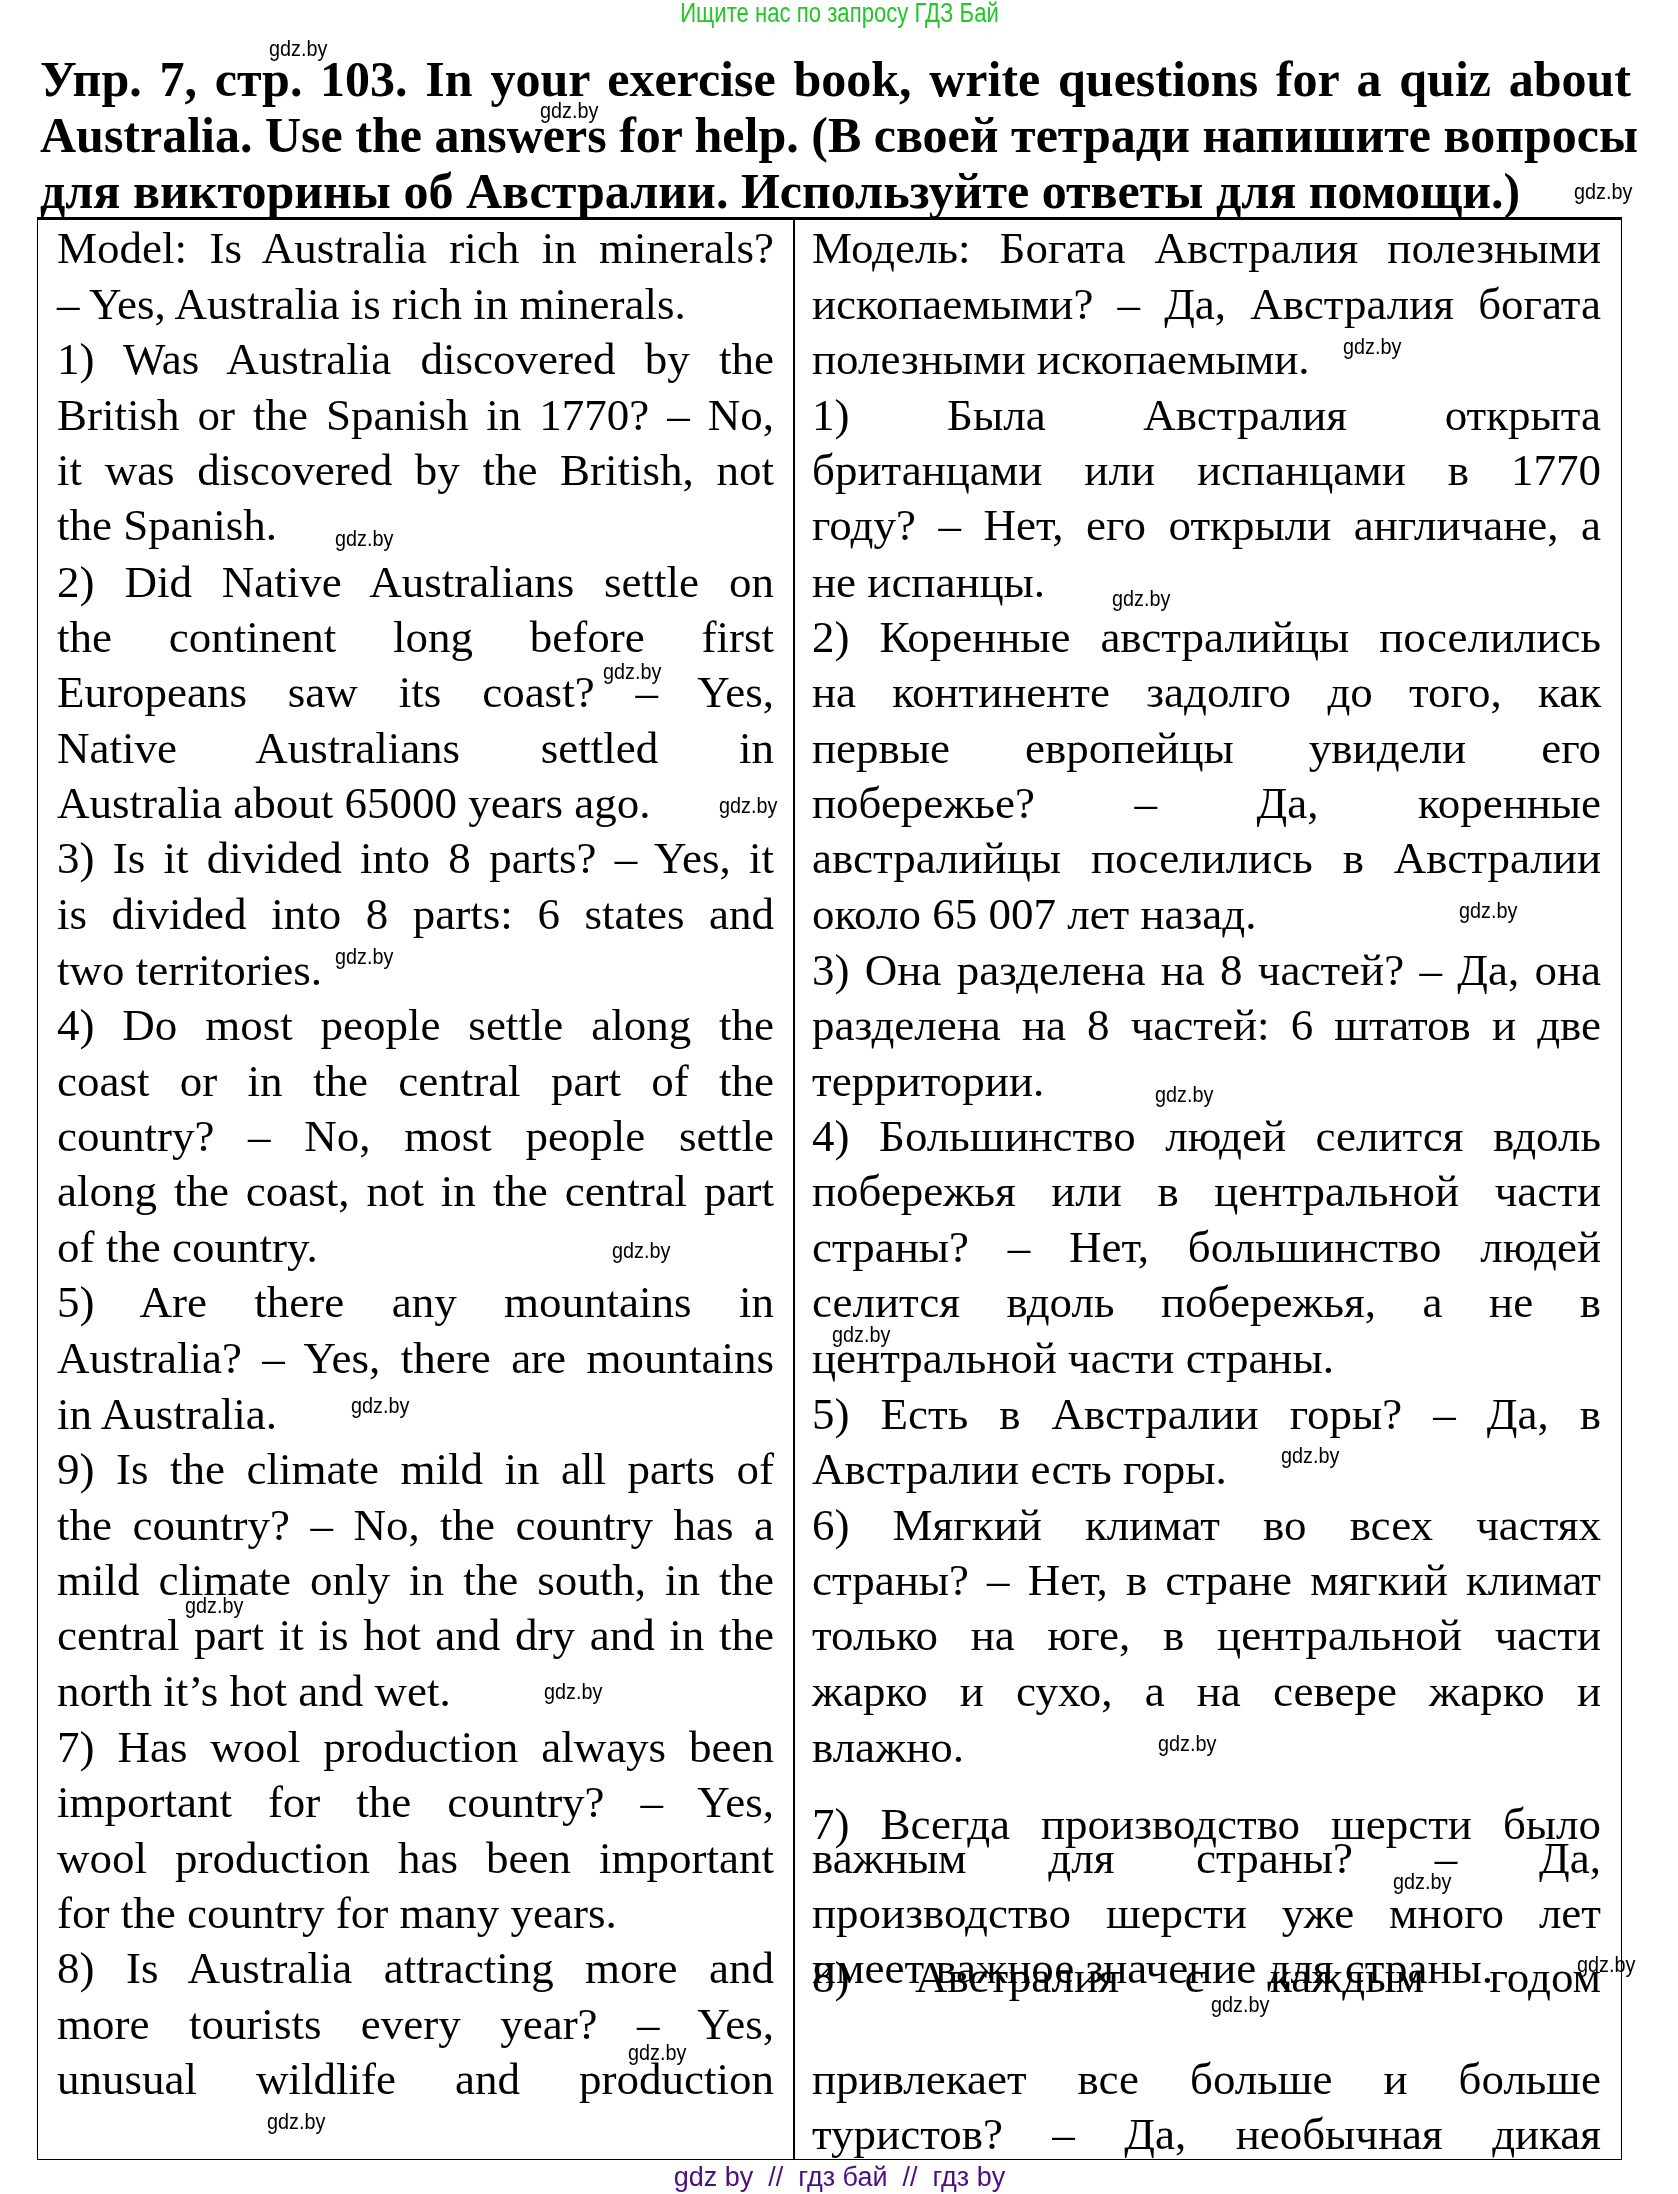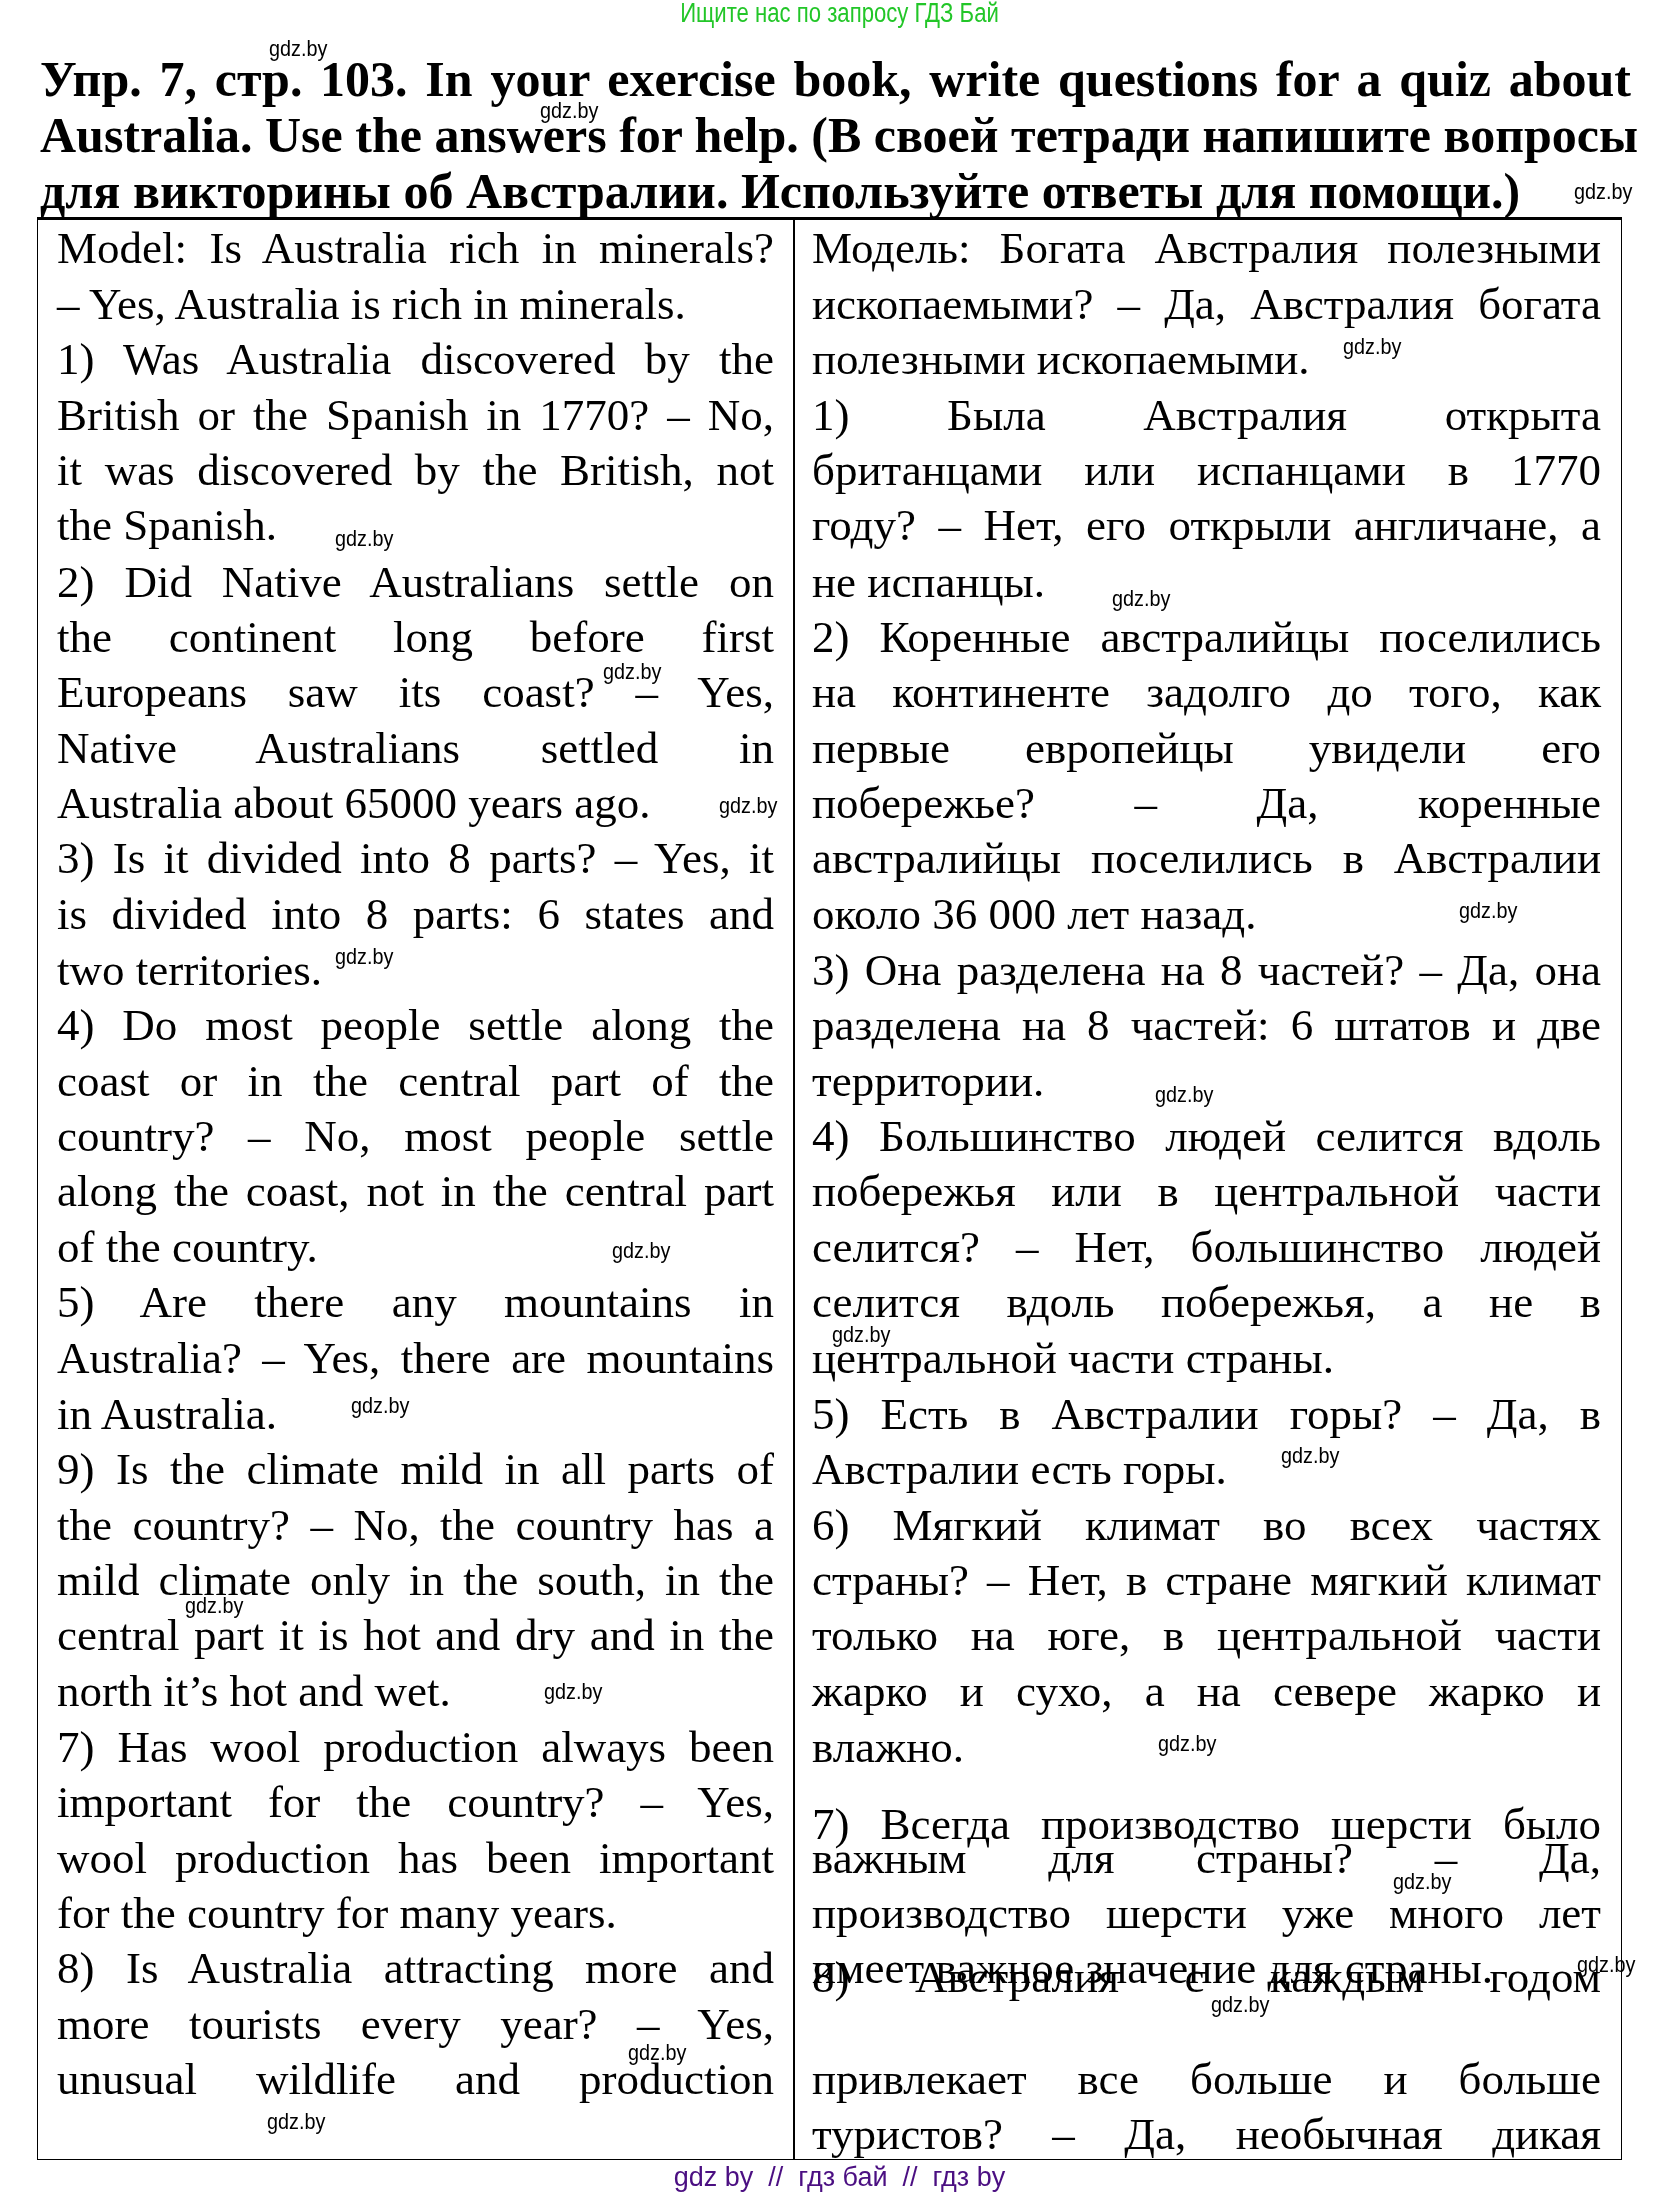--- a/index.html
+++ b/index.html
@@ -73,27 +73,27 @@
   <div class="line end" style="top:332px">полезными ископаемыми.</div>
   <div class="line" style="top:388px">1) Была Австралия открыта</div>
   <div class="line" style="top:443px">британцами или испанцами в 1770</div>
   <div class="line" style="top:498px">году? – Нет, его открыли англичане, а</div>
   <div class="line end" style="top:555px">не испанцы.</div>
   <div class="line" style="top:610px">2) Коренные австралийцы поселились</div>
   <div class="line" style="top:665px">на континенте задолго до того, как</div>
   <div class="line" style="top:721px">первые европейцы увидели его</div>
   <div class="line" style="top:776px">побережье? – Да, коренные</div>
   <div class="line" style="top:831px">австралийцы поселились в Австралии</div>
-  <div class="line end" style="top:887px">около 36 000 лет назад.</div>
+  <div class="line end" style="top:887px">около 65 007 лет назад.</div>
   <div class="line" style="top:943px">3) Она разделена на 8 частей? – Да, она</div>
   <div class="line" style="top:998px">разделена на 8 частей: 6 штатов и две</div>
   <div class="line end" style="top:1054px">территории.</div>
   <div class="line" style="top:1109px">4) Большинство людей селится вдоль</div>
   <div class="line" style="top:1164px">побережья или в центральной части</div>
-  <div class="line" style="top:1220px">селится? – Нет, большинство людей</div>
+  <div class="line" style="top:1220px">страны? – Нет, большинство людей</div>
   <div class="line" style="top:1275px">селится вдоль побережья, а не в</div>
   <div class="line end" style="top:1331px">центральной части страны.</div>
   <div class="line" style="top:1387px">5) Есть в Австралии горы? – Да, в</div>
   <div class="line end" style="top:1442px">Австралии есть горы.</div>
   <div class="line" style="top:1498px">6) Мягкий климат во всех частях</div>
   <div class="line" style="top:1553px">страны? – Нет, в стране мягкий климат</div>
   <div class="line" style="top:1608px">только на юге, в центральной части</div>
   <div class="line" style="top:1664px">жарко и сухо, а на севере жарко и</div>
   <div class="line end" style="top:1720px">влажно.</div>
   <div class="line" style="top:1797px">7) Всегда производство шерсти было</div>

